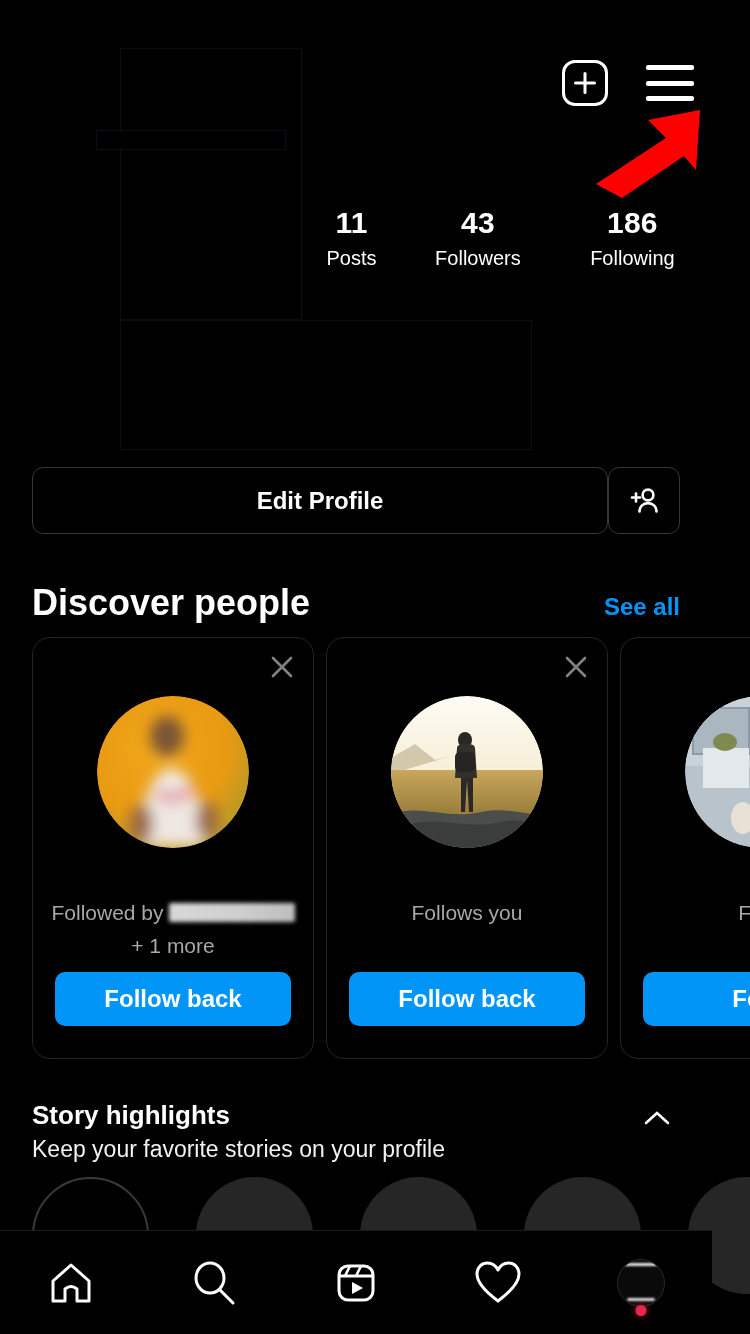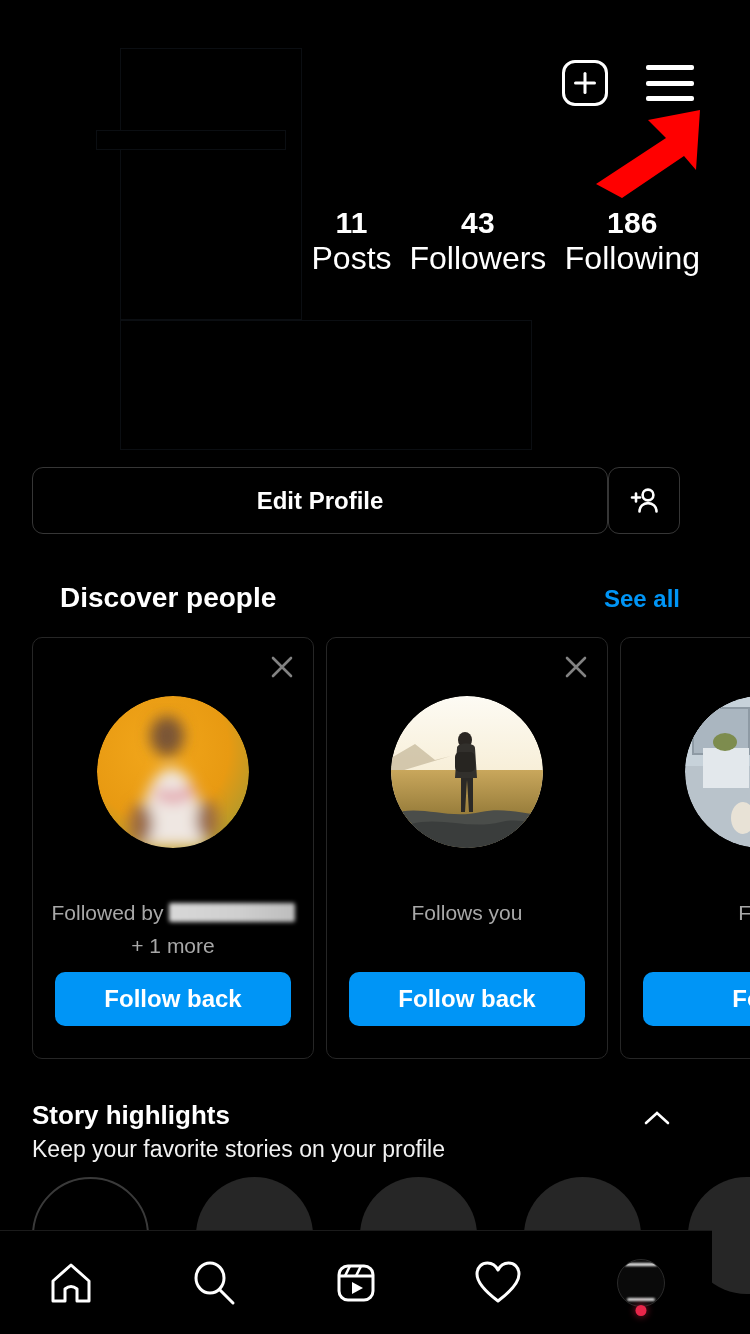--- a/index.html
+++ b/index.html
@@ -36,21 +36,21 @@
   .redact { position:absolute; background:#000; }
   .redact.outline { border:1px solid #0b0e12; }
 
   
   .stats {
     position:absolute; top:205px; left:300px; right:0;
     display:flex; align-items:flex-start;
   }
   .stat { width:150px; text-align:center; }
   .stat .num { color:#fff; font-size:30px; font-weight:bold; line-height:36px; letter-spacing:.2px; }
-  .stat .lbl { color:#fff; font-size:32px; line-height:34px; font-weight:400; }
+  .stat .lbl { color:#fff; font-size:20px; line-height:34px; font-weight:400; }
   .stat.s1 { width:110px; }
   .stat.s2 { width:160px; }
   .stat.s3 { width:170px; }
 
   
   .arrow { position:absolute; left:592px; top:108px; width:112px; height:92px; }
 
   
   .actions {
     position:absolute; top:467px; left:32px; right:32px;
@@ -64,31 +64,31 @@
   .add-person {
     width:72px; height:67px; border:1px solid #363636; border-radius:11px;
     background:#000; display:flex; align-items:center; justify-content:center;
   }
 
   
   .discover-head {
     position:absolute; top:582px; left:32px; right:32px;
     display:flex; align-items:baseline; justify-content:space-between;
   }
-  .discover-title { color:#fff; font-size:28px; font-weight:bold;margin-left:28px; }
+  .discover-title { color:#fff; font-size:36px; font-weight:bold; }
   .see-all { color:#0095f6; font-size:24px; font-weight:bold; }
 
   
   .cards {
     position:absolute; top:637px; left:32px; width:750px; height:422px;
     display:flex; gap:12px;
   }
   .card {
     position:relative; width:282px; height:422px; flex:0 0 282px;
-    border:1px solid #262626; border-radius:10px; background:#000;
+    border:1px solid #262626; border-radius:18px; background:#000;
     overflow:hidden;
   }
   .card-x {
     position:absolute; right:16px; top:14px; width:30px; height:30px;
     opacity:.72;
   }
   .avatar {
     position:absolute; top:58px; left:50%; transform:translateX(-50%);
     width:152px; height:152px; border-radius:50%; overflow:hidden;
   }

